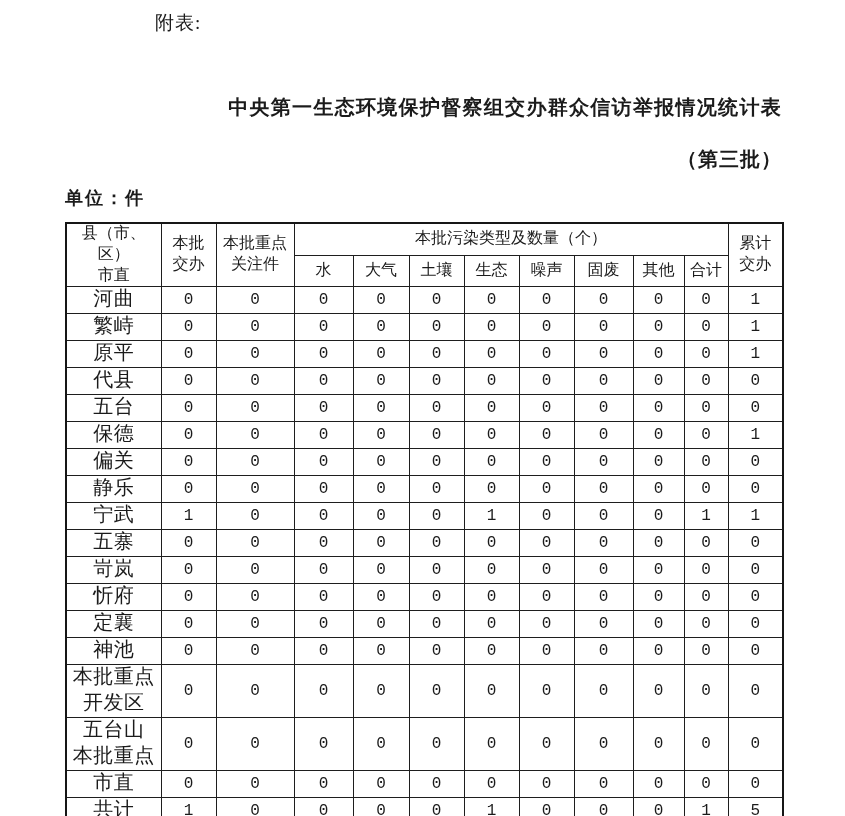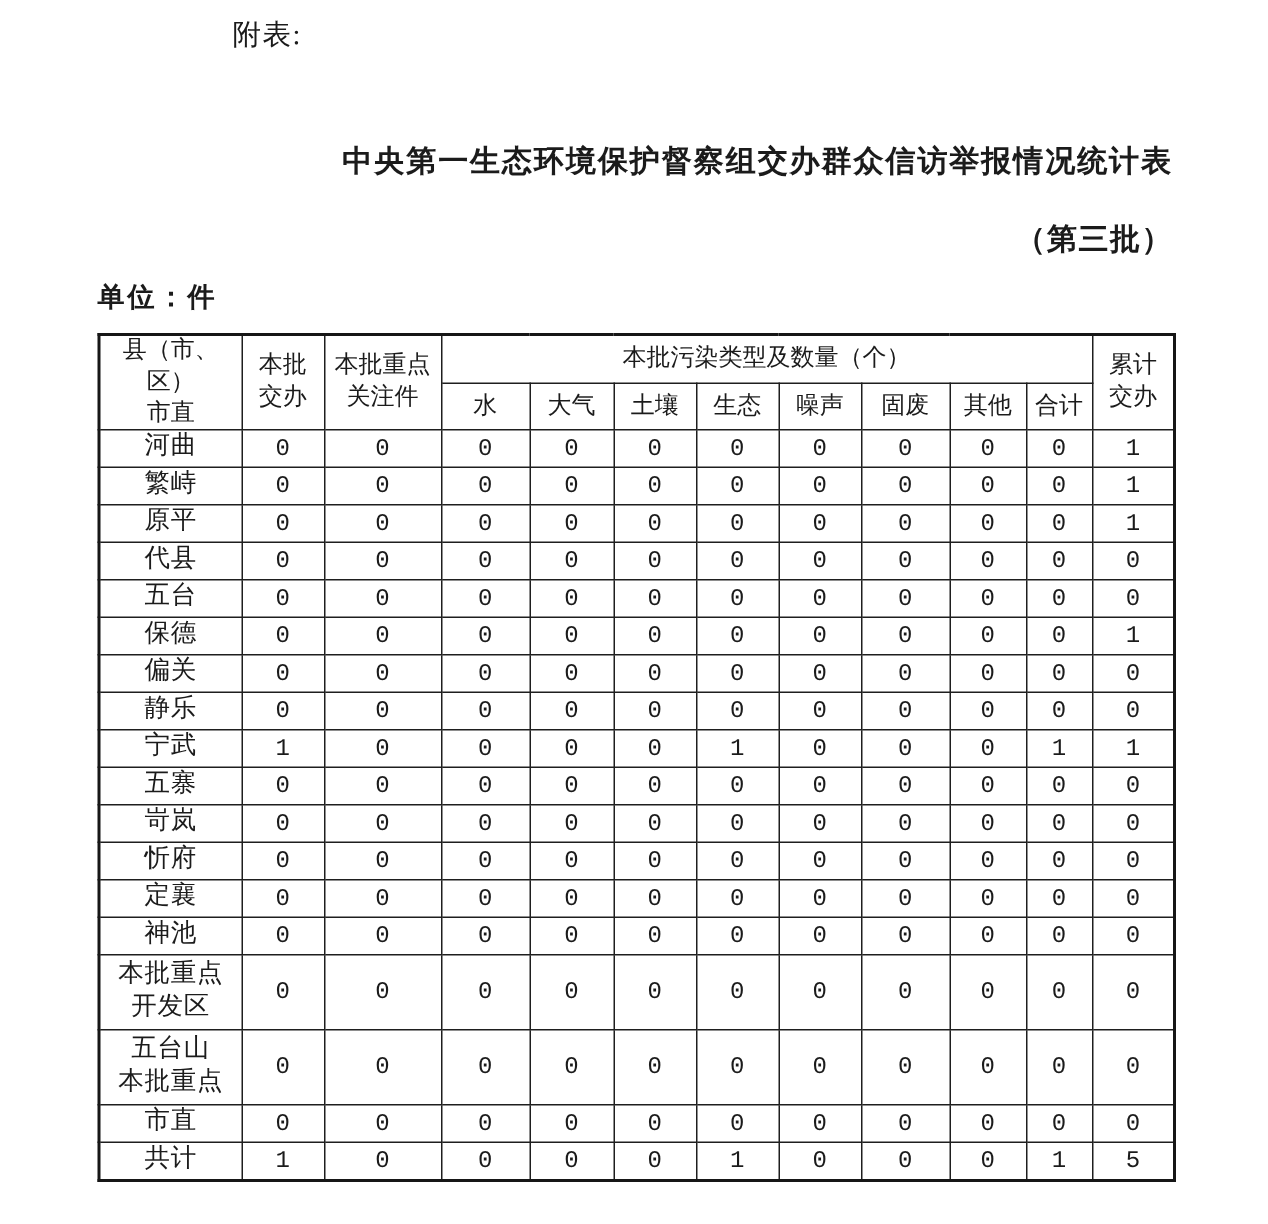--- a/index.html
+++ b/index.html
@@ -79,21 +79,21 @@
     line-height: 1.3;
     white-space: pre-line;
     overflow: hidden;
   }
   thead tr.h1 th { height: 28px; }
   thead tr.h2 th { height: 27px; }
   thead th.rowspan2 { height: auto; }
   tbody tr { height: 25px; }
   tbody tr.tall { height: 50px; }
   tbody td { font-size: 15px; }
-  tbody td.name-cell { font-size: 17px; letter-spacing: 0.5px; }
+  tbody td.name-cell { font-size: 20px; letter-spacing: 0.5px; }
 </style>
 </head>
 <body>
 
 <div class="appendix">附表:</div>
 
 <div class="content">
   <div class="title">中央第一生态环境保护督察组交办群众信访举报情况统计表</div>
   <div class="subtitle">（第三批）</div>
   <div class="unit">单位：件</div>

